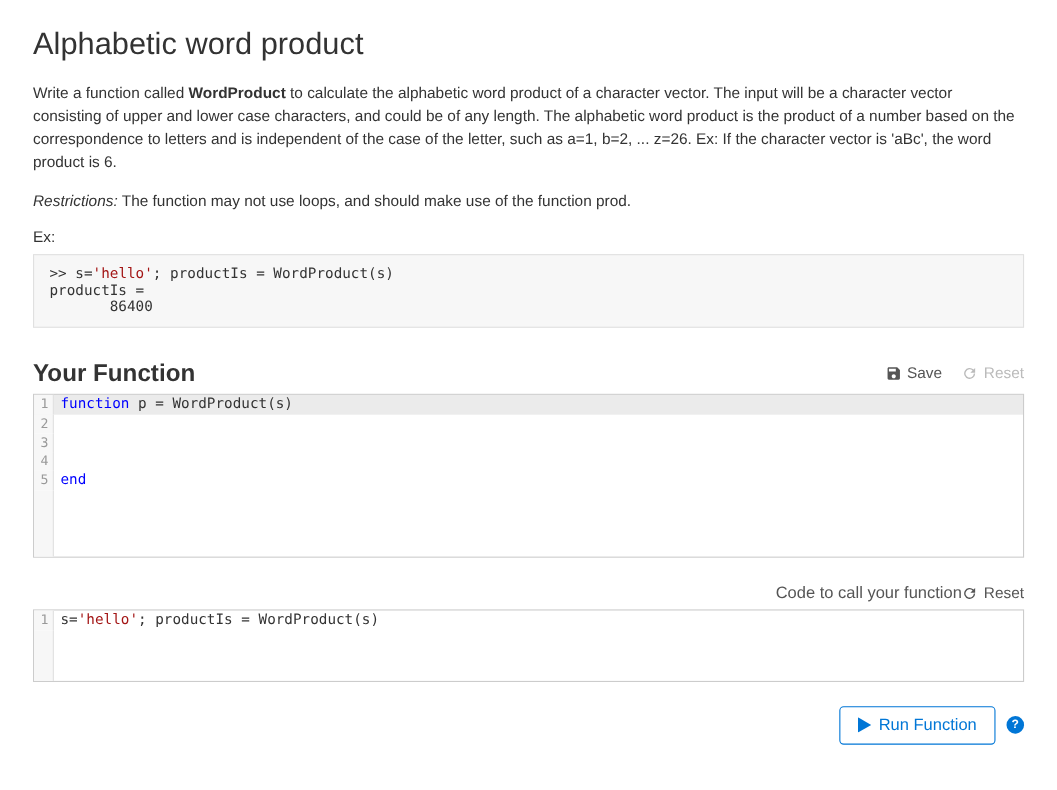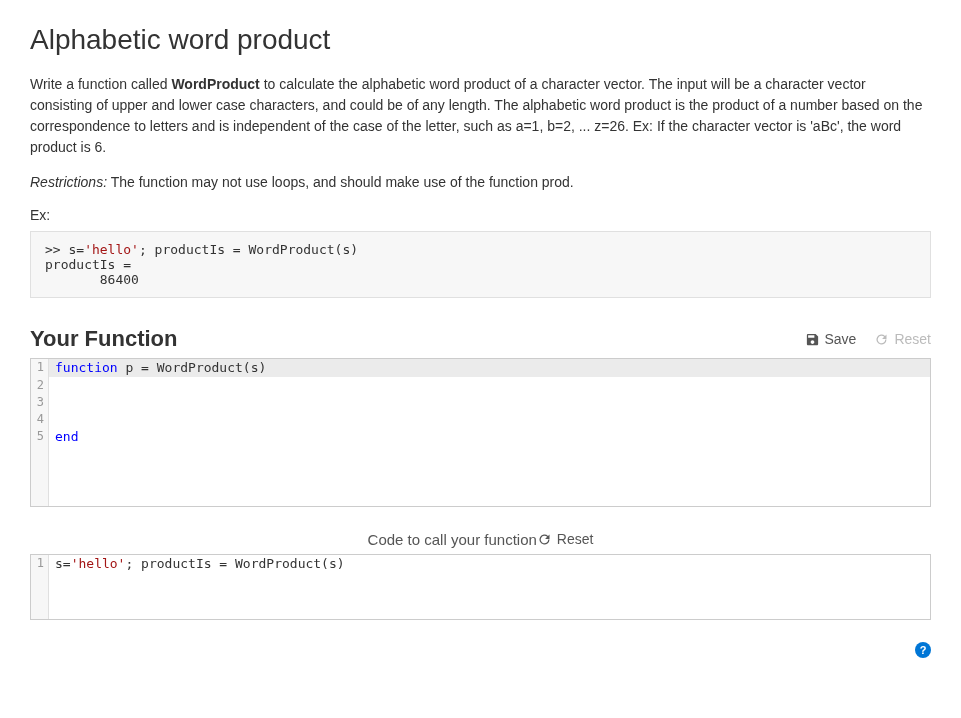--- a/index.html
+++ b/index.html
@@ -105,21 +105,21 @@
 .editor-pad {
   height: 60px;
   display: flex;
 }
 .editor-pad .gutter { min-height: 60px; }
 .sub-header {
   font-size: 15px;
   color: #555;
   margin-bottom: 6px;
   display: flex;
-  justify-content: center;
+  justify-content: flex-end;
   align-items: center;
 }
 .reset-right {
   display: inline-flex;
   align-items: center;
   gap: 5px;
   font-size: 14px;
   color: #555;
   cursor: pointer;
   background: none;
@@ -238,14 +238,20 @@
     <div class="gutter">1</div>
     <div class="code-text"><span>s=</span><span class="str2">'hello'</span><span>; productIs = WordProduct(s)</span></div>
   </div>
   <div class="editor-pad">
     <div class="gutter"></div>
     <div class="code-text"></div>
   </div>
 </div>
 
 <div class="footer">
+  <button class="run-btn">
+    <svg width="12" height="14" viewBox="0 0 12 14" fill="#0076d6">
+        <path d="M0 0l12 7-12 7z"></path>
+      </svg>
+    <span>Run Function</span>
+  </button>
   <span class="help-icon">?</span>
 </div>
 
 </body></html>

